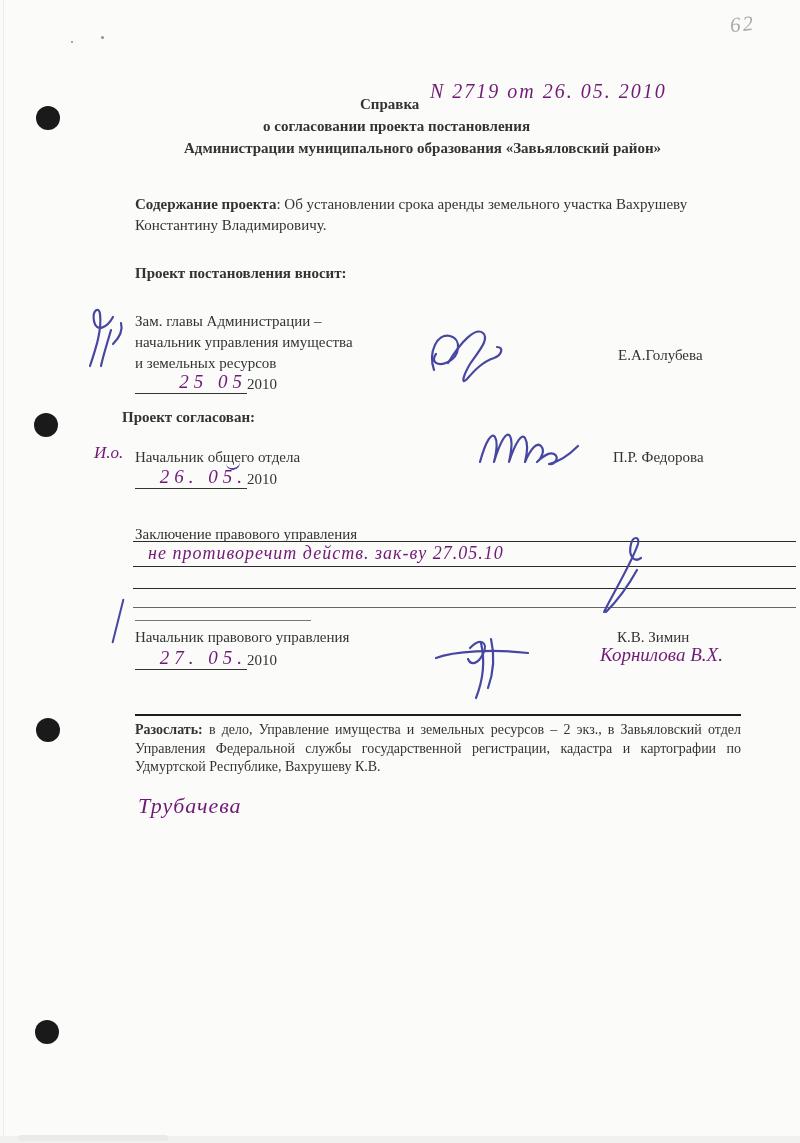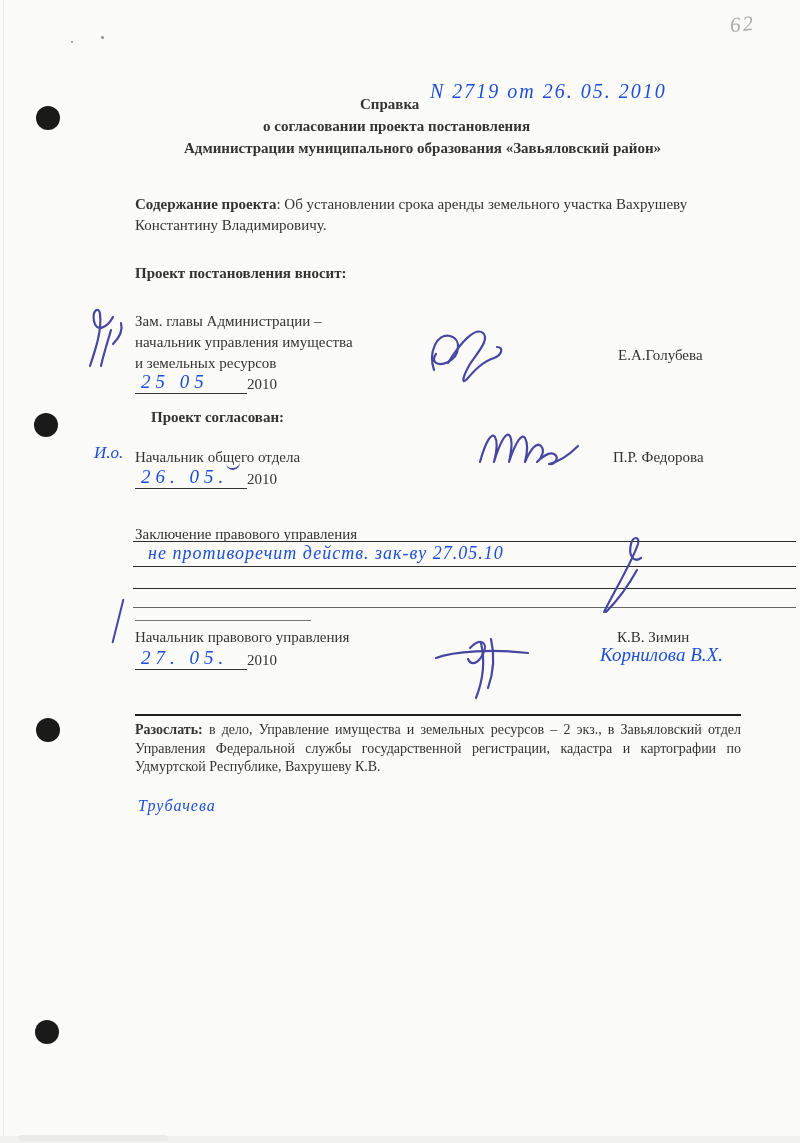--- a/index.html
+++ b/index.html
@@ -8,21 +8,21 @@
     background:#fbfbfa; overflow:hidden;
     font-family:"Liberation Serif", serif; color:#333;
   }
   .edge-left { position:absolute; left:3px; top:0; width:1px; height:100%; background:#ededea; }
   .edge-bottom { position:absolute; left:0; bottom:0; width:100%; height:7px; background:#f1f1ef; }
   .edge-smudge { position:absolute; left:18px; bottom:2px; width:150px; height:6px; background:#eaeae7; border-radius:3px; }
 
   .t { position:absolute; white-space:nowrap; font-size:15px; line-height:18px; }
   .b { font-weight:bold; }
   .para { position:absolute; font-size:15px; line-height:21px; }
-  .hw { font-style:italic; color:#1d4ed8; }
+  .hw { font-style:italic; color:#701a75;text-align:right; }
   .dot { position:absolute; width:24px; height:24px; border-radius:50%; background:#1a1a1a; }
   .speck { position:absolute; border-radius:50%; background:#8e8e8e; }
   .pencil { position:absolute; font-style:italic; color:#ababab; font-size:21px; transform:rotate(-6deg); letter-spacing:2px; }
 
   .hline { position:absolute; left:133px; width:663px; border-top:1.8px solid #2c2c2c; }
   .hline.light { border-top:1.1px solid #666; }
   .hline.short { width:176px; border-top:1.1px solid #777; }
   .rule-thick { position:absolute; left:135px; width:606px; border-top:2.5px solid #1d1d1d; }
 
   .dateline { position:absolute; font-size:15px; }
@@ -87,21 +87,21 @@
   </div>
 
   <div class="sig" style="left:420px; top:318px;">
     <svg width="100" height="78" viewBox="0 0 100 78">
       <path d="M14 52 C8 34 17 15 30 18 C42 21 40 38 28 44 C18 49 10 44 16 36"></path>
       <path d="M28 45 C42 22 56 9 63 15 C70 21 58 34 50 46 C44 56 40 68 47 61 C54 53 62 44 74 40 C82 37 84 29 77 29"></path>
     </svg>
   </div>
   <div class="t" style="left:618px; top:346px;text-align:right;">Е.А.Голубева</div>
 
-  <div class="t b" style="left:151px; top:408px;">Проект согласован:</div>
+  <div class="t b" style="left:122px; top:408px;">Проект согласован:</div>
   <div class="t hw" style="left:94px; top:444px; font-size:17px;">И.о.</div>
   <div class="t" style="left:135px; top:448px;">Начальник общего отдела</div>
   <div class="caret-mark" style="left:226px; top:458px;"></div>
 
   <div class="sig" style="left:476px; top:426px;">
     <svg width="110" height="45" viewBox="0 0 110 45">
       <path d="M4 36 C10 14 16 6 19 11 C22 16 20 28 18 36 C25 13 31 5 34 10 C37 15 35 27 33 36 C40 15 46 7 49 12 C52 17 51 28 49 36 C55 22 61 16 65 20 C69 24 66 32 61 36 C67 30 74 26 78 28 C84 31 79 39 73 38 C82 36 93 29 102 20"></path>
     </svg>
   </div>
   <div class="t" style="left:613px; top:448px;">П.Р. Федорова</div>
@@ -140,15 +140,15 @@
       <path d="M49 13 C53 30 51 50 44 68"></path>
       <path d="M59 9 C63 26 61 44 56 58"></path>
     </svg>
   </div>
 
   <div class="rule-thick" style="top:714px;"></div>
   <div class="para dist" style="left:135px; top:721px; width:606px;">
     <span class="b">Разослать:</span><span> в дело, Управление имущества и земельных ресурсов – 2 экз., в Завьяловский отдел Управления Федеральной службы государственной регистрации, кадастра и картографии по Удмуртской Республике, Вахрушеву К.В.</span>
   </div>
 
-  <div class="t hw" style="left:138px; top:797px; font-size:16px; letter-spacing:1px;">Трубачева</div>
+  <div class="t hw" style="left:138px; top:797px; font-size:22px; letter-spacing:1px;">Трубачева</div>
 
 </div>
 
 </body></html>

